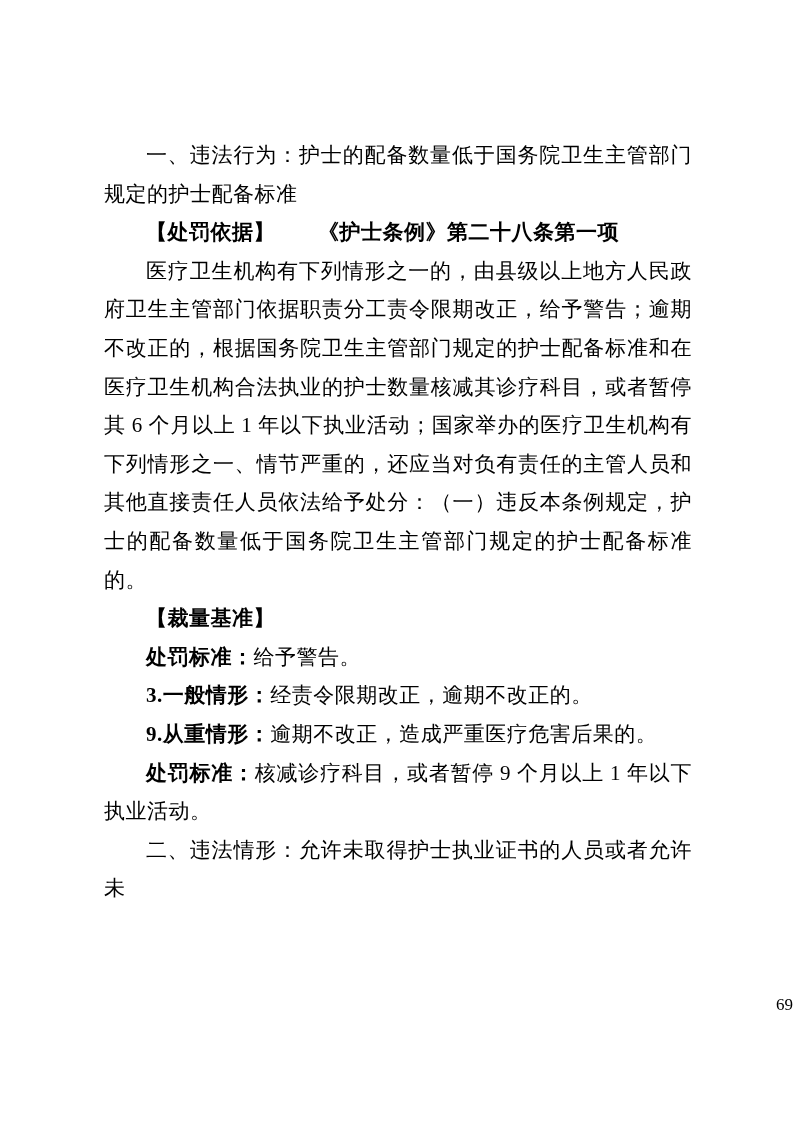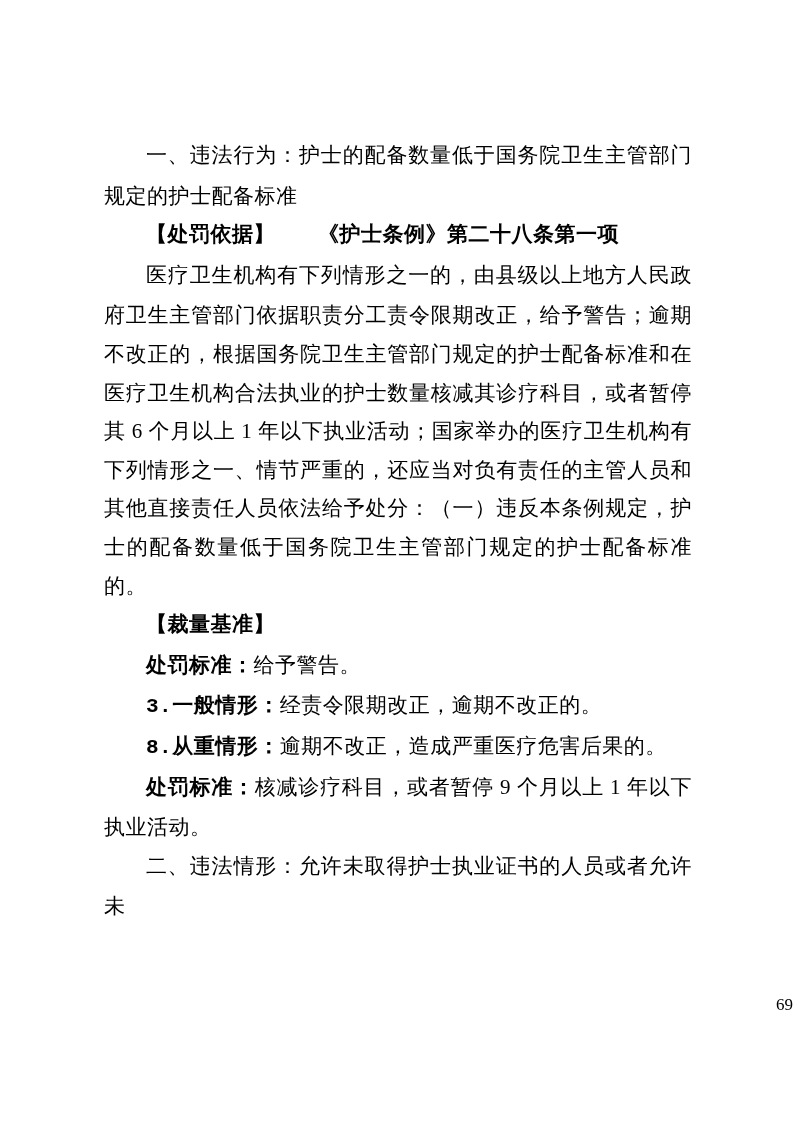--- a/index.html
+++ b/index.html
@@ -29,21 +29,21 @@
     text-justify: inter-character;
     letter-spacing: 0.5px;
   }
   .para {
     margin: 0;
     padding: 0;
     text-indent: 2em;
   }
   .lead {
     font-weight: 700;
-    font-family: Liberation Mono, monospace;
+    font-family: Liberation Serif, serif;
   }
   .body-text {
     font-weight: 400;
   }
   .page-number {
     position: absolute;
     top: 994px;
     left: 0;
     width: 100%;
     text-align: right;
@@ -66,21 +66,21 @@
     <p class="para"><span class="lead"></span><span class="body-text">医疗卫生机构有下列情形之一的，由县级以上地方人民政府卫生主管部门依据职责分工责令限期改正，给予警告；逾期不改正的，根据国务院卫生主管部门规定的护士配备标准和在医疗卫生机构合法执业的护士数量核减其诊疗科目，或者暂停其 6 个月以上 1 年以下执业活动；国家举办的医疗卫生机构有下列情形之一、情节严重的，还应当对负有责任的主管人员和其他直接责任人员依法给予处分：（一）违反本条例规定，护士的配备数量低于国务院卫生主管部门规定的护士配备标准的。</span></p>
 
     <p class="para"><span class="lead">【裁量基准】</span><span class="body-text"></span></p>
 
 
     <p class="para"><span class="lead">处罚标准：</span><span class="body-text">给予警告。</span></p>
 
     <p class="para"><span class="lead">3.一般情形：</span><span class="body-text">经责令限期改正，逾期不改正的。</span></p>
 
 
-    <p class="para"><span class="lead">8.从重情形：</span><span class="body-text">逾期不改正，造成严重医疗危害后果的。</span></p>
+    <p class="para"><span class="lead">9.从重情形：</span><span class="body-text">逾期不改正，造成严重医疗危害后果的。</span></p>
 
     <p class="para"><span class="lead">处罚标准：</span><span class="body-text">核减诊疗科目，或者暂停 9 个月以上 1 年以下执业活动。</span></p>
 
     <p class="para"><span class="lead"></span><span class="body-text">二、违法情形：允许未取得护士执业证书的人员或者允许未</span></p>
 
   </div>
 
   <div class="page-number">69</div>
 </div>
 

